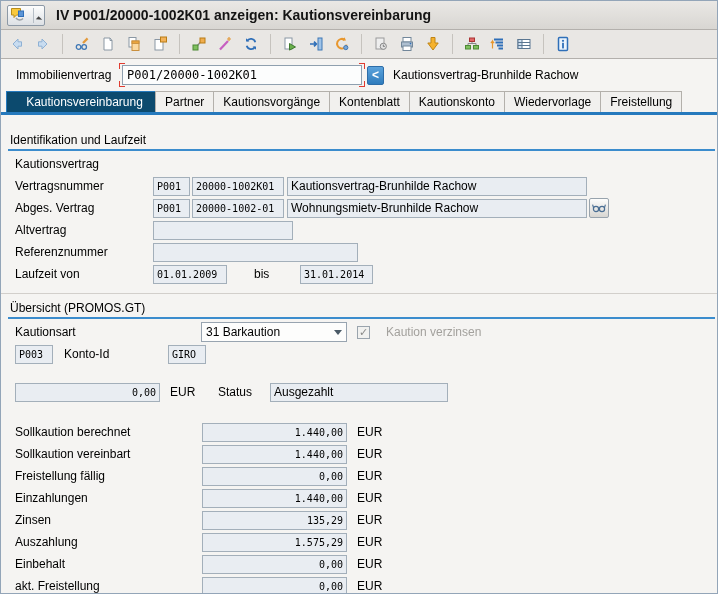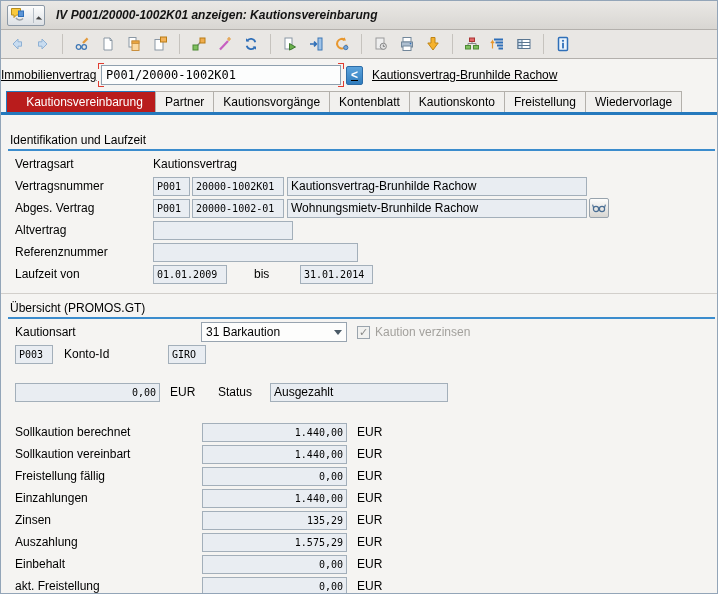--- a/index.html
+++ b/index.html
@@ -10,53 +10,53 @@
   
   .titlebar { height:29px; background:linear-gradient(#eae8e5,#d8d6d2);
               border-bottom:1px solid #b3b0ac; display:flex; align-items:center; padding:0 6px; }
   .tb-menu-btn { width:38px; height:21px; border:1px solid #8d99a6; border-radius:2px;
                  background:linear-gradient(#fdfdfd,#dde1e5); display:flex; align-items:center;
                  padding-left:2px; position:relative; cursor:default; }
   .tb-menu-btn .dd-tri { position:absolute; right:3px; bottom:3px; width:0; height:0;
                  border-left:4px solid transparent; border-top:5px solid #444;
                  transform:rotate(-45deg); }
   .tb-menu-sep { position:absolute; right:10px; top:2px; bottom:2px; width:1px; background:#b6bec6; }
-  .title { margin-left:11px; font-size:12px; font-weight:bold; font-style:italic; color:#141414; }
+  .title { margin-left:11px; font-size:14px; font-weight:bold; color:#141414; }
 
   
   .toolbar { height:29px; background:#e9e7e4; border-bottom:1px solid #b3b0ac;
              display:flex; align-items:center; padding:0 7px; gap:8px; }
   .tbi { width:18px; height:18px; display:flex; align-items:center; justify-content:center; cursor:default; }
   .tbsep { width:1px; height:20px; background:#c6c3be; margin:0 2px; }
 
   
-  .objrow { height:32px; display:flex; align-items:center; padding-left:0;text-decoration:underline; }
+  .objrow { height:32px; display:flex; align-items:center; padding-left:15px; }
   .objrow .olbl { width:100px; }
-  .obj-input-wrap { position:relative; width:240px; height:20px; }
+  .obj-input-wrap { position:relative; width:240px; height:20px;margin-left:6px; }
   .obj-input-wrap::before, .obj-input-wrap::after, .bmarks::before, .bmarks::after {
       content:""; position:absolute; width:5px; height:5px; }
   .obj-input-wrap::before { left:-3px; top:-2px; border-left:1px solid #e03c31; border-top:1px solid #e03c31; }
   .obj-input-wrap::after  { right:-3px; top:-2px; border-right:1px solid #e03c31; border-top:1px solid #e03c31; }
   .bmarks::before { left:-3px; bottom:-2px; border-left:1px solid #e03c31; border-bottom:1px solid #e03c31; }
   .bmarks::after  { right:-3px; bottom:-2px; border-right:1px solid #e03c31; border-bottom:1px solid #e03c31; }
   .obj-input { width:240px; height:20px; border:1px solid #8fa0af; background:#fcfdfd;
                font:12px "DejaVu Sans Mono", monospace; padding:0 4px; outline:none; }
   .mc-btn { width:17px; height:19px; margin-left:5px; border:1px solid #2d6da8; border-radius:2px;
             background:linear-gradient(#5ca3dc,#2f7cbd); color:#fff; font-weight:bold;
             display:flex; align-items:center; justify-content:center; font-size:12px; cursor:default; }
   .obj-desc { margin-left:9px; }
 
   
   .tabstrip { display:flex; align-items:flex-end; padding-left:5px;
               border-bottom:3px solid #2579bd; height:24px; }
   .tab { height:21px; line-height:20px; text-align:center; background:#f1f0ee;
          border:1px solid #b3b0ab; border-bottom:none; padding:0 9px; cursor:default;
          white-space:nowrap; }
   .tab + .tab { margin-left:-1px; }
-  .tab.active { min-width:150px; background:#b91c1c; border-color:#2579bd; color:#fff;padding-left:16px; }
+  .tab.active { min-width:150px; background:#0c4a6e; border-color:#2579bd; color:#fff;padding-left:16px; }
 
   
   .content { padding-top:18px; }
   .sec-title { margin-left:9px; height:14px; line-height:14px; }
   .hrule { height:2px; background:#3b8ccd; margin:2px 2px 0 7px; }
   .rows { margin-top:2px; }
   .r { display:flex; align-items:center; height:22px; padding-left:14px; }
   .lbl1 { width:138px; }
   .lbl2 { width:187px; }
   .box { height:19px; line-height:17px; background:#e9edf2; border:1px solid #a3afba;
@@ -77,21 +77,21 @@
   .sec2-title { margin-top:7px; }
 
   .dropdown { width:146px; height:20px; background:#fdfdfc; border:1px solid #98a4b0;
               display:flex; align-items:center; padding-left:4px; position:relative; cursor:default; }
   .dropdown .chev { position:absolute; right:4px; top:7px; width:0; height:0;
               border-left:4px solid transparent; border-right:4px solid transparent;
               border-top:5px solid #4a5a66; }
   .cb { width:13px; height:13px; margin-left:10px; border:1px solid #9aa4ad; background:#f1f1ef;
         display:flex; align-items:center; justify-content:center;
         font-size:11px; line-height:11px; color:#8a8a88; }
-  .dis-lbl { margin-left:5px; color:#a3a19d; }
+  .dis-lbl { margin-left:16px; color:#a3a19d; }
   .klbl { margin-left:11px; width:104px; }
   .w-bank { width:38px; }
   .w-giro { width:38px; }
 
   .saldo-row { margin-top:16px; }
   .amount-box { width:145px; text-align:right; }
   .cur { margin-left:10px; width:25px; }
   .stat-lbl { margin-left:23px; width:52px; }
   .w-status { width:178px; }
   .amt-rows { margin-top:18px; }
@@ -258,31 +258,30 @@
     <span class="mc-btn">&lt;</span>
     <span class="obj-desc">Kautionsvertrag-Brunhilde Rachow</span>
   </div>
 
   <div class="tabstrip">
     <span class="tab active">Kautionsvereinbarung</span>
     <span class="tab">Partner</span>
     <span class="tab">Kautionsvorgänge</span>
     <span class="tab">Kontenblatt</span>
     <span class="tab">Kautionskonto</span>
+    <span class="tab">Wiedervorlage</span>
     <span class="tab">Freistellung</span>
-    <span class="tab">Wiedervorlage</span>
   </div>
 
   <div class="content">
 
     <div class="sec-title">Identifikation und Laufzeit</div>
     <div class="hrule"></div>
     <div class="rows">
       <div class="r">
-        <span class="lbl1">Vertragsart</span>
         <span>Kautionsvertrag</span>
       </div>
       <div class="r">
         <span class="lbl1">Vertragsnummer</span>
         <span class="box mono w-cc">P001</span>
         <span class="box mono w-num">20000-1002K01</span>
         <span class="box w-desc">Kautionsvertrag-Brunhilde Rachow</span>
       </div>
       <div class="r">
         <span class="lbl1">Abges. Vertrag</span>

